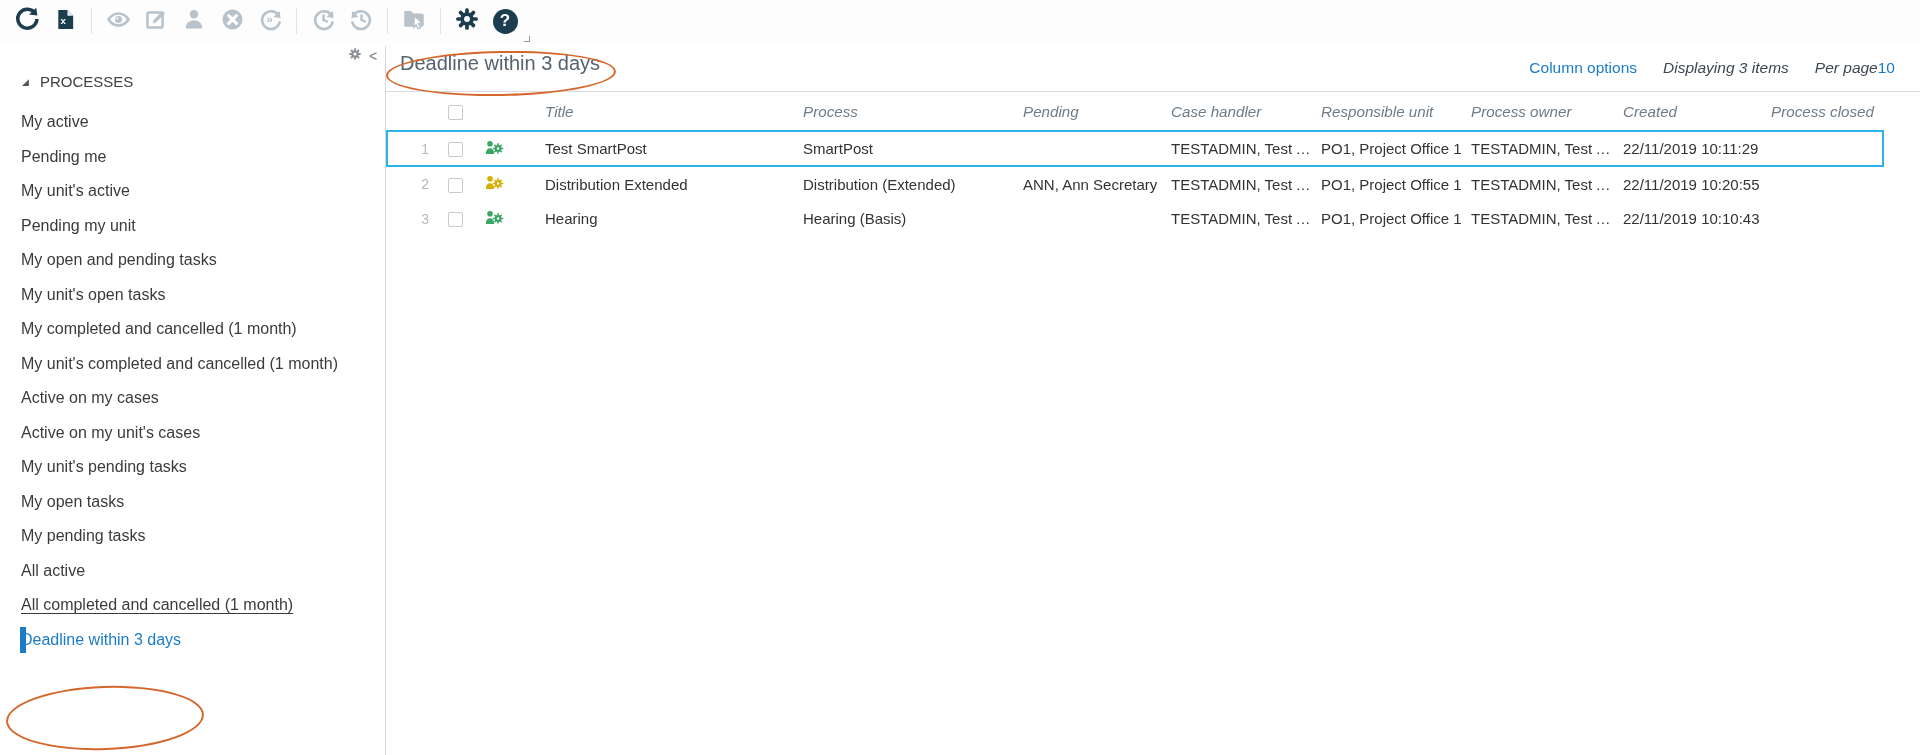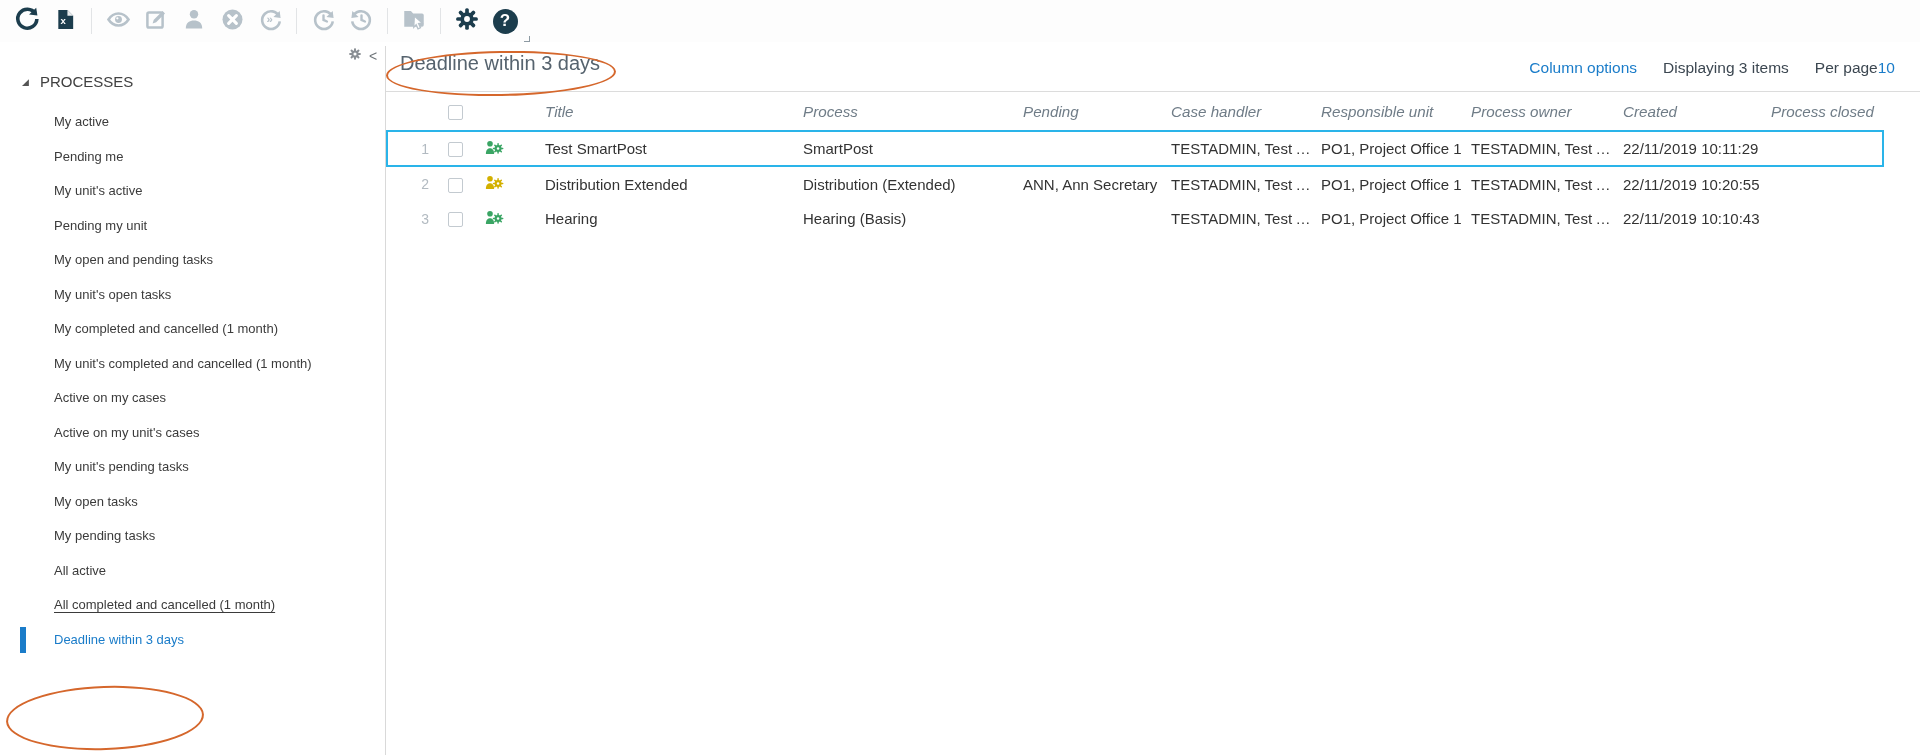--- a/index.html
+++ b/index.html
@@ -23,33 +23,33 @@
                  border-right:1.6px solid #8d9aa3; border-bottom:1.6px solid #8d9aa3; }
 
   
   .sidebar { position:absolute; left:0; top:42px; width:385px; bottom:0; }
   .side-tools { position:absolute; left:348px; top:5px; display:flex; align-items:center; gap:7px; color:#8a8f94; }
   .side-tools .chev { font-size:14px; color:#6f757a; line-height:1; }
   .tree-header { position:absolute; left:22px; top:31px; display:flex; align-items:center; gap:11px;
                  font-size:15px; color:#404040; }
   .tree-header .tri { font-size:9px; color:#555; }
   .tree-items { position:absolute; left:0; top:63px; right:0; }
-  .titem { position:relative; height:34.5px; line-height:34.5px; padding-left:54px;
-           font-size:13px; color:#3b3b3b; cursor:pointer; white-space:nowrap; }
+  .titem { position:relative; height:34.5px; line-height:34.5px; padding-left:21px;
+           font-size:16px; color:#3b3b3b; cursor:pointer; white-space:nowrap; }
   .titem.underlined span { text-decoration:underline; text-underline-offset:3px; }
   .titem.selected { color:#1a7cc9; }
   .titem.selected .selbar { position:absolute; left:20px; top:4px; width:6px; height:26px; background:#1a7cc9; }
   .vdivider { position:absolute; left:385px; top:46px; bottom:0; width:1px; background:#d9d9d9; }
 
   
   .main { position:absolute; left:386px; top:42px; right:0; bottom:0; }
   .view-title { position:absolute; left:14px; top:10px; font-size:20px; color:#56636e; }
   .controls { position:absolute; top:17px; right:25px; display:flex; gap:26px; align-items:flex-end; font-size:15.5px; }
   .link { color:#1a7cc9; cursor:pointer; }
-  .plain { color:#3c4751; }
+  .plain { color:#3c4751;font-style:italic; }
   .perpage { display:flex; gap:0; }
   .hdivider { position:absolute; top:49px; left:0; right:0; height:1px; background:#dcdcdc; }
 
   
   .tablewrap { position:absolute; top:50px; left:0; right:36px; }
   table { width:100%; border-collapse:collapse; table-layout:fixed; }
   th { height:39px; font-style:italic; font-weight:normal; font-size:15.2px; color:#6f7c87;
        text-align:left; padding-left:8px; border-bottom:1px solid #e4e4e4; }
   td { height:35px; font-size:15px; color:#333; padding-left:8px; white-space:nowrap;
        overflow:hidden; text-overflow:ellipsis; }

